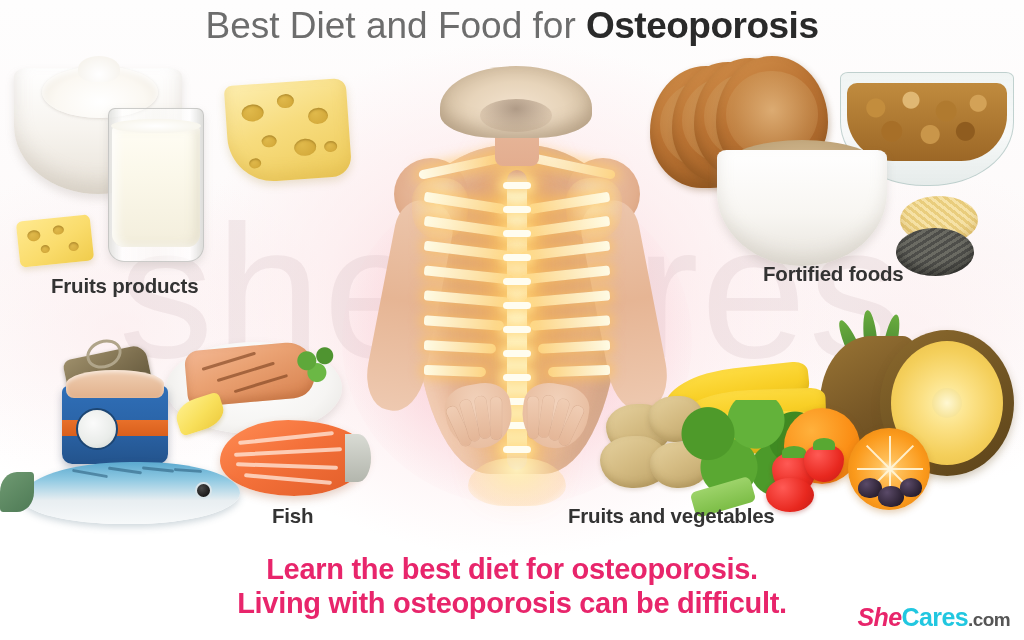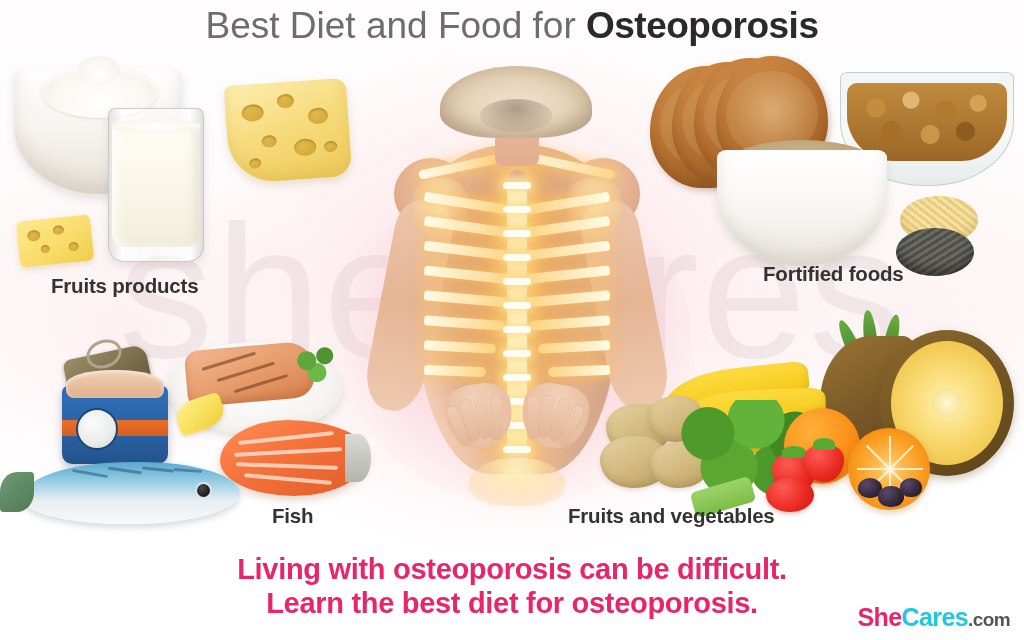--- a/index.html
+++ b/index.html
@@ -91,21 +91,21 @@
   
   .logo {
     position: absolute;
     right: 14px;
     bottom: 10px;
     font-size: 25px;
     font-weight: 700;
     letter-spacing: -0.6px;
     line-height: 1;
   }
-  .logo .she  { color: #e8256b; }
+  .logo .she  { color: #e8256b; font-style: italic; }
   .logo .cares{ color: #21c7e0; }
   .logo .com  { color: #555555; font-size: 19px; font-weight: 600; }
 
   
   .art { position: absolute; }
 
   
   #figure-wrap { left: 372px; top: 66px; width: 290px; height: 445px; }
   .fig-glow {
     position:absolute; left:-30px; top:110px; width:350px; height:330px;
@@ -698,19 +698,19 @@
     <div class="art straw" style="left:766px;top:478px;width:48px;height:34px;border-radius:50%"></div>
 
     <div class="art berry" style="left:858px;top:478px;width:24px;height:20px"></div>
     <div class="art berry" style="left:878px;top:486px;width:26px;height:21px"></div>
     <div class="art berry" style="left:900px;top:478px;width:22px;height:19px"></div>
 
     <div class="cat-label" id="label-fruits">Fruits and vegetables</div>
   </div>
 
   <div class="caption">
+    <span class="ln">Learn the best diet for osteoporosis.</span>
     <span class="ln">Living with osteoporosis can be difficult.</span>
-    <span class="ln">Learn the best diet for osteoporosis.</span>
   </div>
 
   <div class="logo"><span class="she">She</span><span class="cares">Cares</span><span class="com">.com</span></div>
 
 </div>
 
 </body></html>

